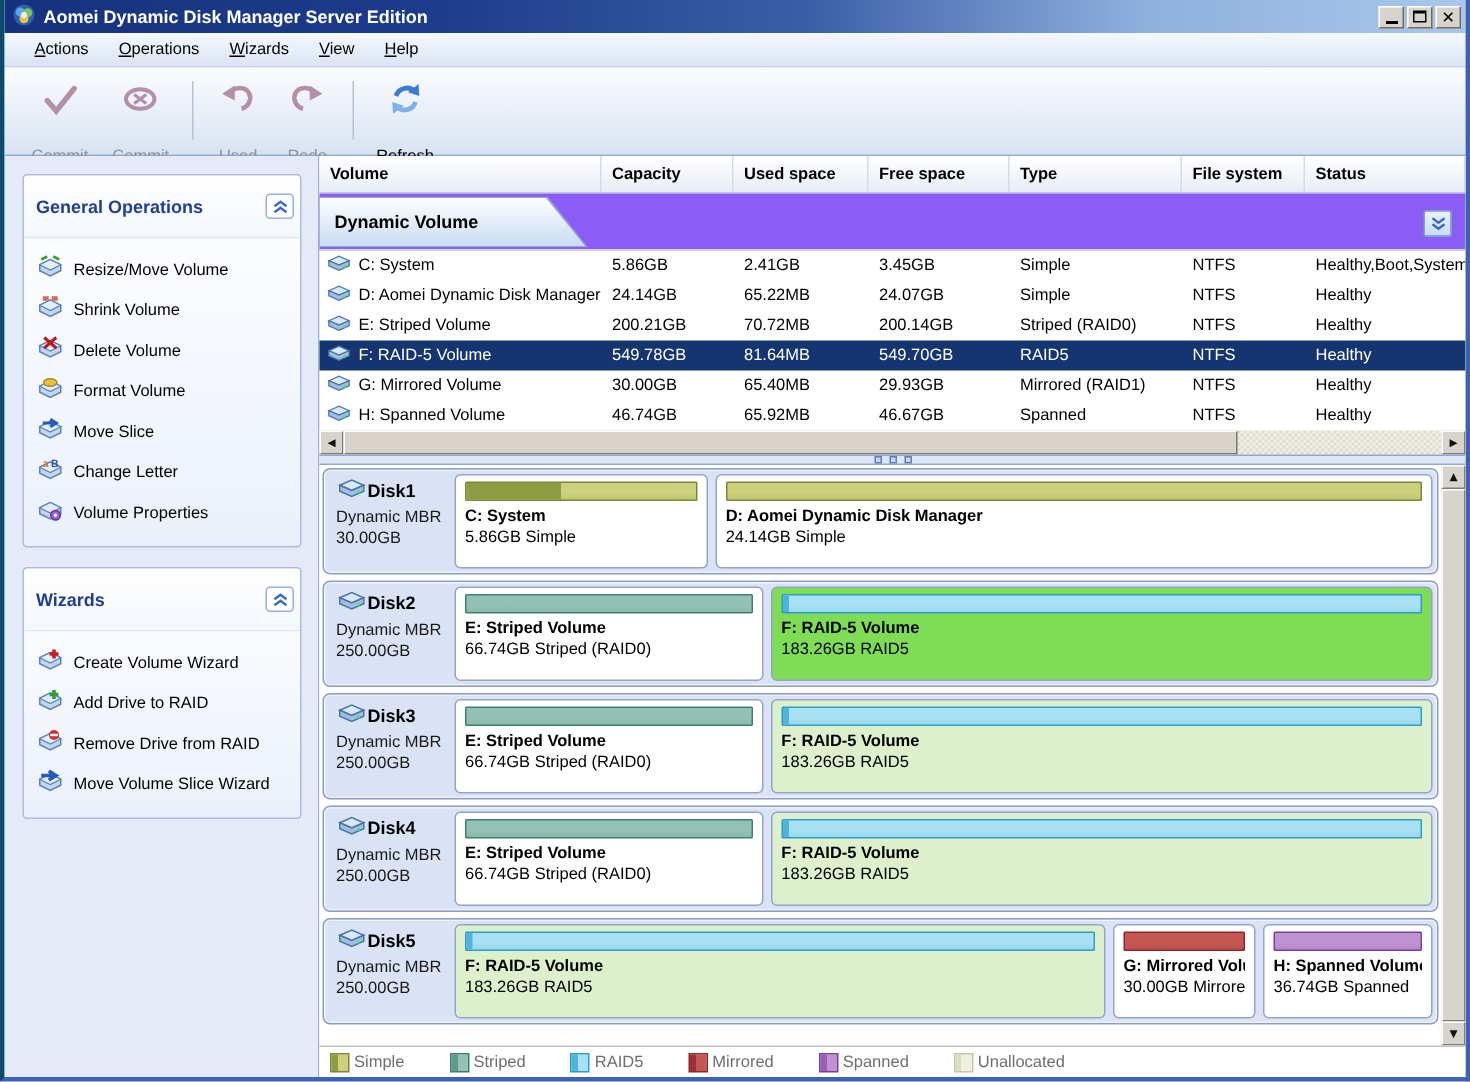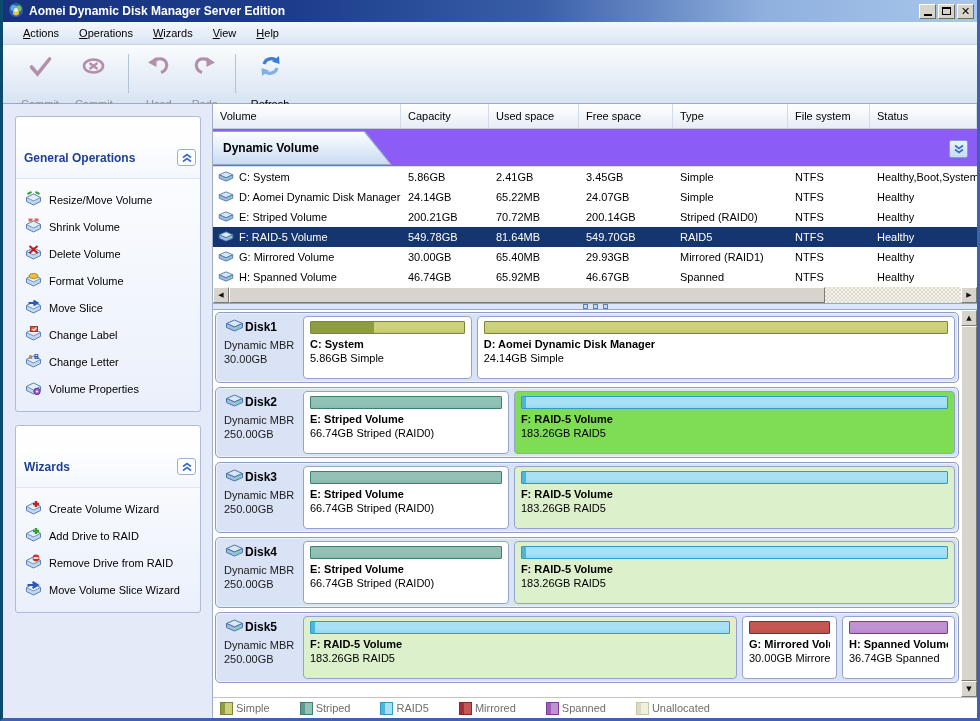--- a/index.html
+++ b/index.html
@@ -26,31 +26,31 @@
   .tbtn{min-width:46px;padding:5px 8px 0 8px;text-align:center;}
   .tbtn .ticon{display:block;height:28px;}
   .tbtn .tlabel{display:block;margin-top:17px;color:#000;}
   .tbtn.disabled .tlabel{color:#90909E;}
   .tsep{width:1px;background:#B4C1D6;margin:6px 7px 10px 7px;}
   
   .main{flex:1;display:flex;min-height:0;}
   .sidebar{width:210px;flex:0 0 210px;background:#E4EAF8;border-right:1px solid #9EAECC;padding-top:12px;overflow:hidden;}
   .panel{margin:0 11px 13px 12px;border:1px solid #AFBBD8;background:linear-gradient(180deg,#FFFFFF,#EAF0FB);border-radius:3px;}
   .panel-h{height:42px;display:flex;align-items:center;background:linear-gradient(180deg,#FFFFFF,#F3F7FD);
-    border-bottom:1px solid #DFE6F3;border-radius:3px 3px 0 0;margin-top:20px;}
+    border-bottom:1px solid #DFE6F3;border-radius:3px 3px 0 0;}
   .panel-title{font-weight:bold;font-size:12px;color:#1F3F94;padding-left:8px;flex:1;}
   .chv-up,.chv-dn{width:19px;height:17px;margin-right:4px;border:1px solid #96B2DC;border-radius:3px;background:#FFF;
     display:flex;align-items:center;justify-content:center;}
   .panel-body{padding:7px 0 9px 0;}
   .sb-item{height:27px;display:flex;align-items:center;padding-left:9px;cursor:default;}
   .sb-item .silabel{margin-left:7px;white-space:nowrap;}
   
   .content{flex:1;display:flex;flex-direction:column;background:#FFF;min-width:0;}
   .cols{display:grid;grid-template-columns:188px 88px 90px 94px 115px 82px 1fr;}
-  .vol-header{height:25px;flex:0 0 25px;background:linear-gradient(180deg,#FFFFFF,#E7EDF6);border-bottom:1px solid #BFCBDD;}
+  .vol-header{height:25px;flex:0 0 25px;background:linear-gradient(180deg,#FFFFFF,#E7EDF6);border-bottom:1px solid #BFCBDD;font-weight:bold;}
   .hcell{padding:6px 0 0 7px;border-right:1px solid #D3DBE8;white-space:nowrap;overflow:hidden;}
   .tab-row{height:38px;flex:0 0 38px;position:relative;background:#8b5cf6;border-bottom:1px solid #D5DEEC;}
   .dyntab{position:absolute;left:0;top:2px;width:182px;height:34px;}
   .dyntab .shape{position:absolute;left:0;top:0;right:0;bottom:0;background:#8FA8CC;
     clip-path:polygon(0 0,152px 0,179px 100%,0 100%);}
   .dyntab .fill{position:absolute;left:0;top:1px;right:1px;bottom:1px;background:linear-gradient(180deg,#FDFEFF,#C9DCF2);
     clip-path:polygon(0 0,151px 0,177px 100%,0 100%);}
   .dyntab .tlbl{position:absolute;left:10px;top:10px;font-weight:bold;font-size:12px;}
   .chv-btn{position:absolute;right:9px;top:11px;width:19px;height:18px;border:1px solid #7FA0CC;border-radius:2px;
     background:linear-gradient(180deg,#EAF2FC,#C6DCF4);display:flex;align-items:center;justify-content:center;}
@@ -219,29 +219,20 @@
                   <polygon points="1,6.5 8,3 15,6.5 15,10.5 8,14 1,10.5" fill="#C2D6F0" stroke="#5B82B8" stroke-width="1"></polygon>
                   <polygon points="1,6.5 8,3 15,6.5 8,10" fill="#E2EEFA" stroke="#5B82B8" stroke-width="0.8"></polygon>
                   <path d="M3 4 h7 M8 1.5 L12 4 L8 6.5" stroke="#2858B8" stroke-width="2" fill="none"></path>
                 </svg></span>
               <span class="silabel">Move Slice</span>
             </div>
             <div class="sb-item">
               <span class="siicon"><svg width="17" height="16" viewBox="0 0 16 16">
                   <polygon points="1,6.5 8,3 15,6.5 15,10.5 8,14 1,10.5" fill="#C2D6F0" stroke="#5B82B8" stroke-width="1"></polygon>
                   <polygon points="1,6.5 8,3 15,6.5 8,10" fill="#E2EEFA" stroke="#5B82B8" stroke-width="0.8"></polygon>
-                  <rect x="5" y="0.5" width="7" height="5" fill="#D86040" stroke="#A03820"></rect>
-                  <path d="M7 3 l1.4 1.4 L11 1.6" stroke="#FFF" stroke-width="1.2" fill="none"></path>
-                </svg></span>
-              <span class="silabel">Change Label</span>
-            </div>
-            <div class="sb-item">
-              <span class="siicon"><svg width="17" height="16" viewBox="0 0 16 16">
-                  <polygon points="1,6.5 8,3 15,6.5 15,10.5 8,14 1,10.5" fill="#C2D6F0" stroke="#5B82B8" stroke-width="1"></polygon>
-                  <polygon points="1,6.5 8,3 15,6.5 8,10" fill="#E2EEFA" stroke="#5B82B8" stroke-width="0.8"></polygon>
                   <text x="3" y="6" font-size="7" font-weight="bold" fill="#D07818">a</text>
                   <text x="8.5" y="6" font-size="7" font-weight="bold" fill="#2850B8">B</text>
                 </svg></span>
               <span class="silabel">Change Letter</span>
             </div>
             <div class="sb-item">
               <span class="siicon"><svg width="17" height="16" viewBox="0 0 16 16">
                   <polygon points="1,6.5 8,3 15,6.5 15,10.5 8,14 1,10.5" fill="#C2D6F0" stroke="#5B82B8" stroke-width="1"></polygon>
                   <polygon points="1,6.5 8,3 15,6.5 8,10" fill="#E2EEFA" stroke="#5B82B8" stroke-width="0.8"></polygon>
                   <circle cx="11.5" cy="11.5" r="3.2" fill="#9A60C8" stroke="#6A3098"></circle>

